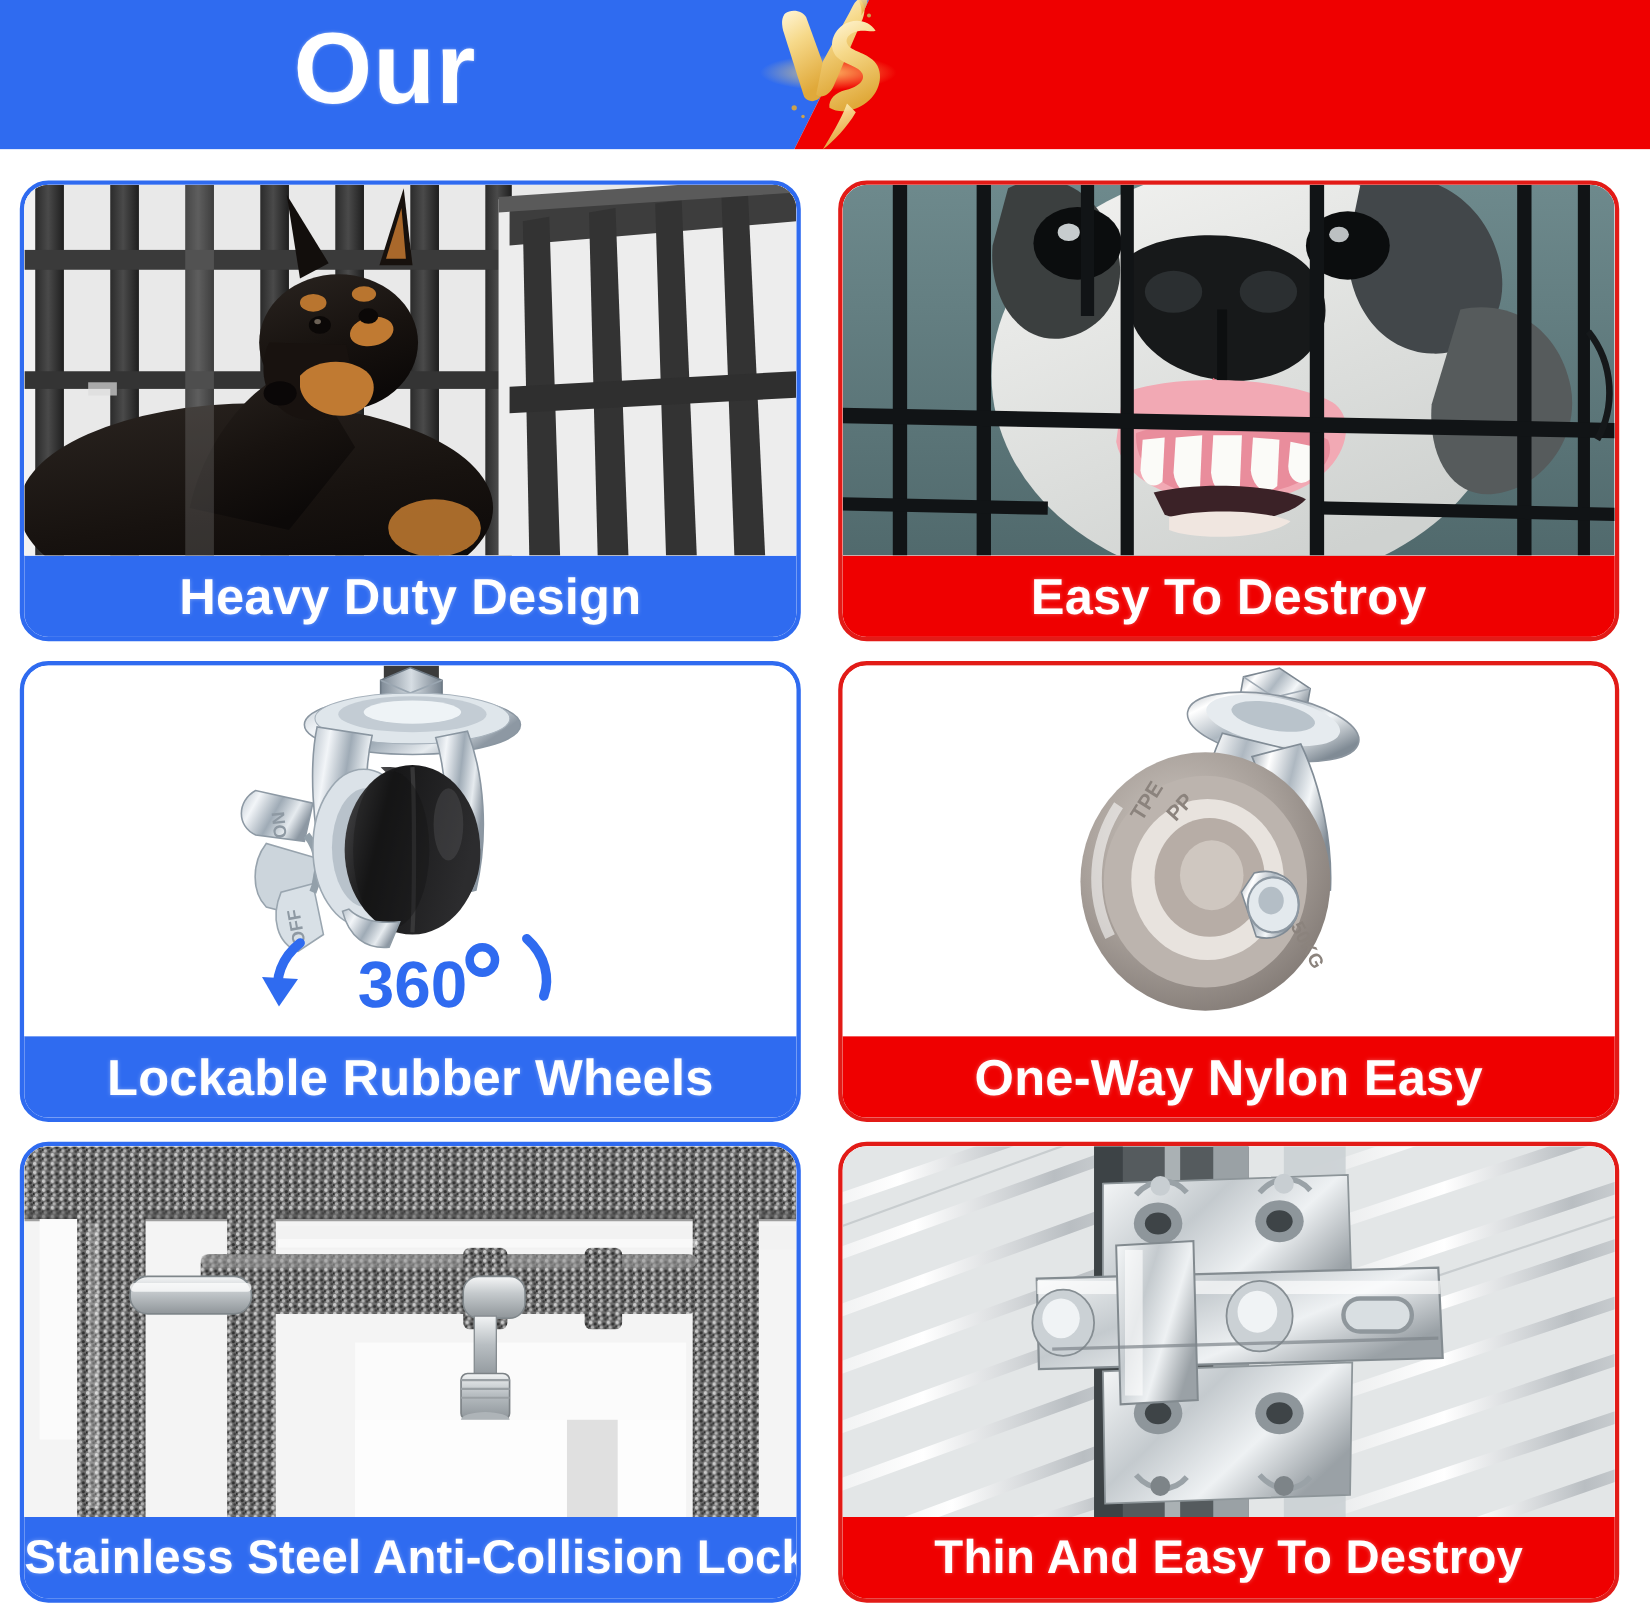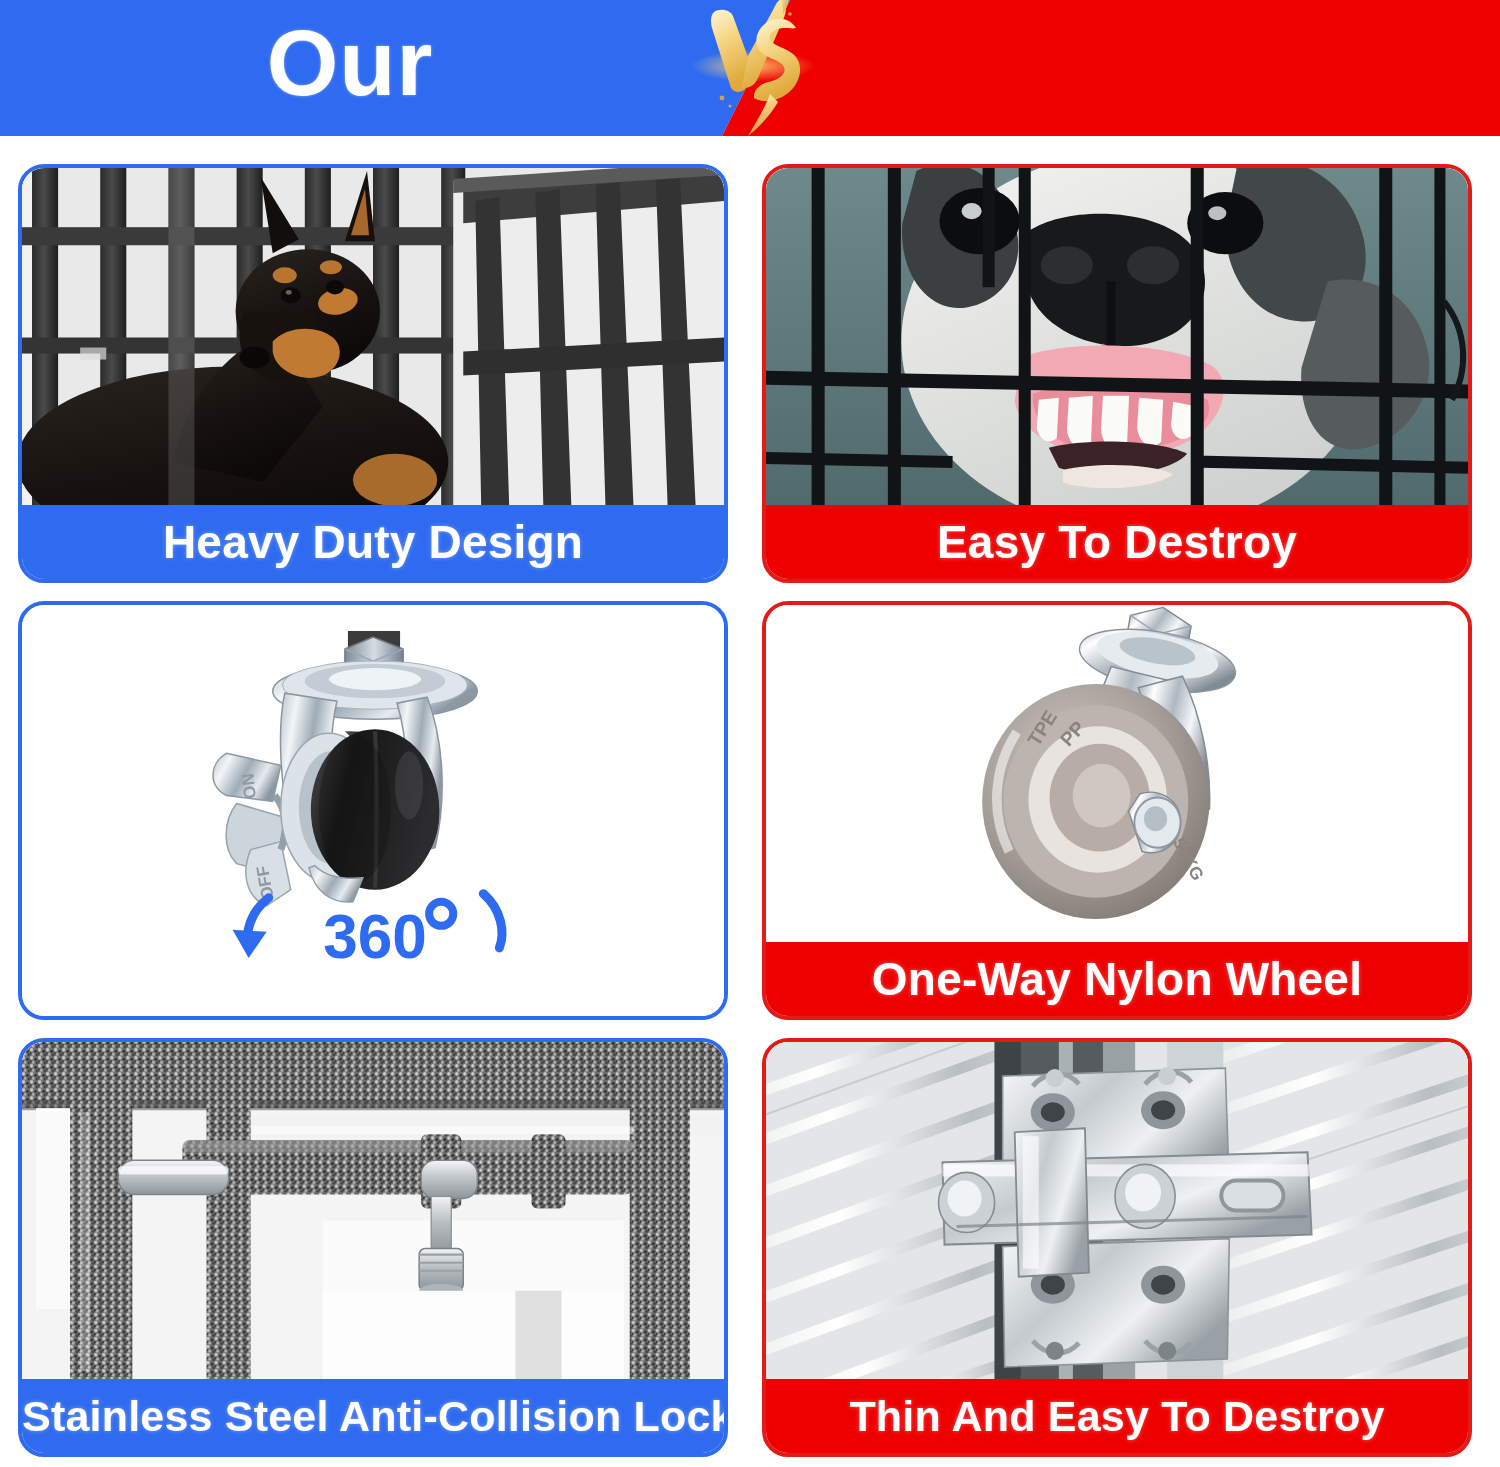--- a/index.html
+++ b/index.html
@@ -349,20 +349,21 @@
 
           <g fill="none" stroke="#2f6bf0" stroke-width="9" stroke-linecap="round">
             <path d="M246 262 C228 276 222 296 226 312"></path>
             <path d="M460 258 C478 274 482 296 476 312"></path>
           </g>
           <path d="M226 322 L210 294 L244 296 Z" fill="#2f6bf0"></path>
           <text x="352" y="322" text-anchor="middle" fill="#2f6bf0" font-family="Liberation Sans, sans-serif" font-size="62" font-weight="700">360</text>
           <circle cx="418" cy="278" r="12" fill="none" stroke="#2f6bf0" stroke-width="8"></circle>
         </svg>
       </div>
+      <div class="caption">Lockable Rubber Wheels</div>
     </div>
 
     <div class="panel other">
       <div class="media">
         <svg viewBox="0 0 700 350" preserveAspectRatio="xMidYMid meet" xmlns="http://www.w3.org/2000/svg">
           <defs>
             <linearGradient id="chromeG" x1="0" y1="0" x2="1" y2="0.5">
               <stop offset="0%" stop-color="#9aa4ae"></stop>
                 <stop offset="22%" stop-color="#ffffff"></stop>
               <stop offset="48%" stop-color="#aeb8c1"></stop>
@@ -400,21 +401,21 @@
           <text x="300" y="148" fill="#8b837d" font-family="Liberation Sans, sans-serif" font-size="20" font-weight="700" transform="rotate(-48 300 148)">PP</text>
           <text x="408" y="246" fill="#8b837d" font-family="Liberation Sans, sans-serif" font-size="18" font-weight="700" transform="rotate(62 408 246)">50KG</text>
 
           <path d="M374 196 C394 190 414 202 416 222 C418 246 398 262 376 256 L362 214 Z" fill="url(#chromeG)" stroke="#7f8a94" stroke-width="1.5"></path>
           <ellipse cx="392" cy="226" rx="24" ry="26" fill="#e3e9ed" stroke="#8d98a2" stroke-width="2"></ellipse>
           <ellipse cx="390" cy="222" rx="12" ry="13" fill="#b4bec6"></ellipse>
 
           <path d="M246 132 C222 168 218 216 238 256" stroke="#ffffff" stroke-width="10" fill="none" opacity=".55"></path>
         </svg>
       </div>
-      <div class="caption">One-Way Nylon Wheel</div>
+      <div class="caption">One-Way Nylon Easy</div>
     </div>
 
     <div class="panel ours">
       <div class="media">
         <svg viewBox="0 0 700 340" preserveAspectRatio="xMidYMid slice" xmlns="http://www.w3.org/2000/svg">
           <defs>
             <pattern id="hammer" width="8" height="8" patternUnits="userSpaceOnUse">
               <rect width="8" height="8" fill="#6d6d6d"></rect>
               <circle cx="1.6" cy="1.8" r="1.7" fill="#c9c9c9"></circle>
               <circle cx="5.6" cy="3.2" r="1.5" fill="#303030"></circle>

